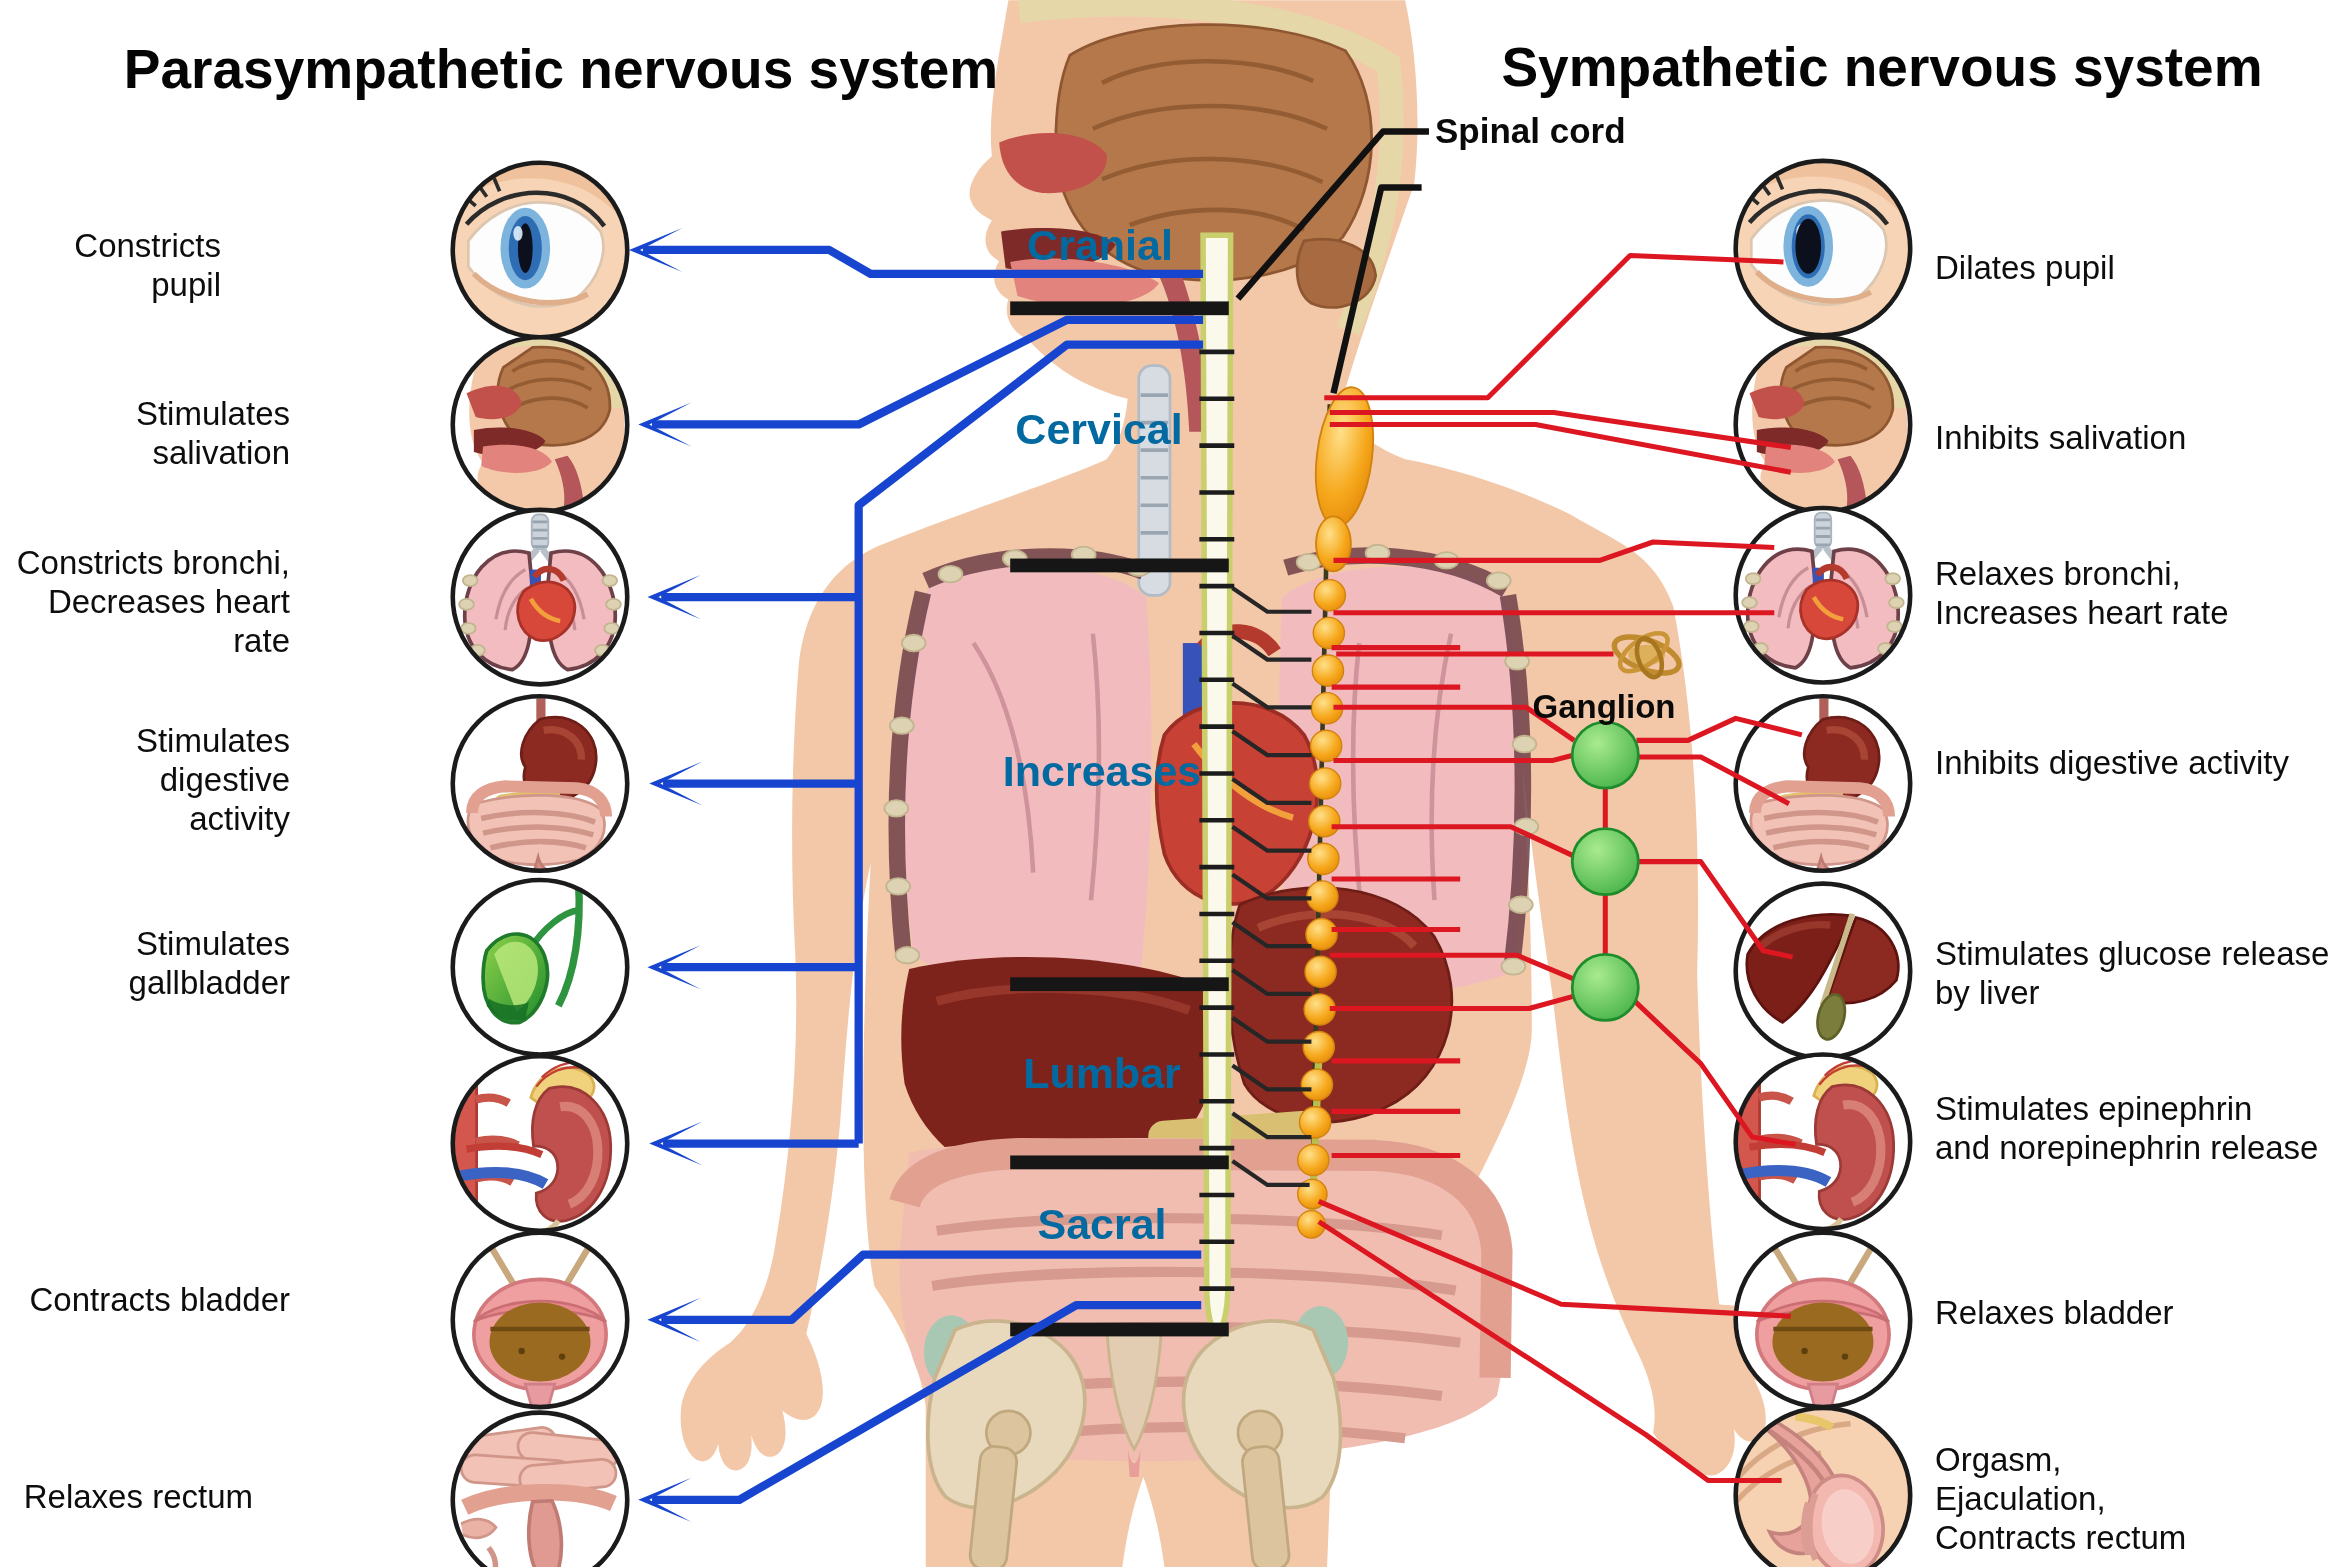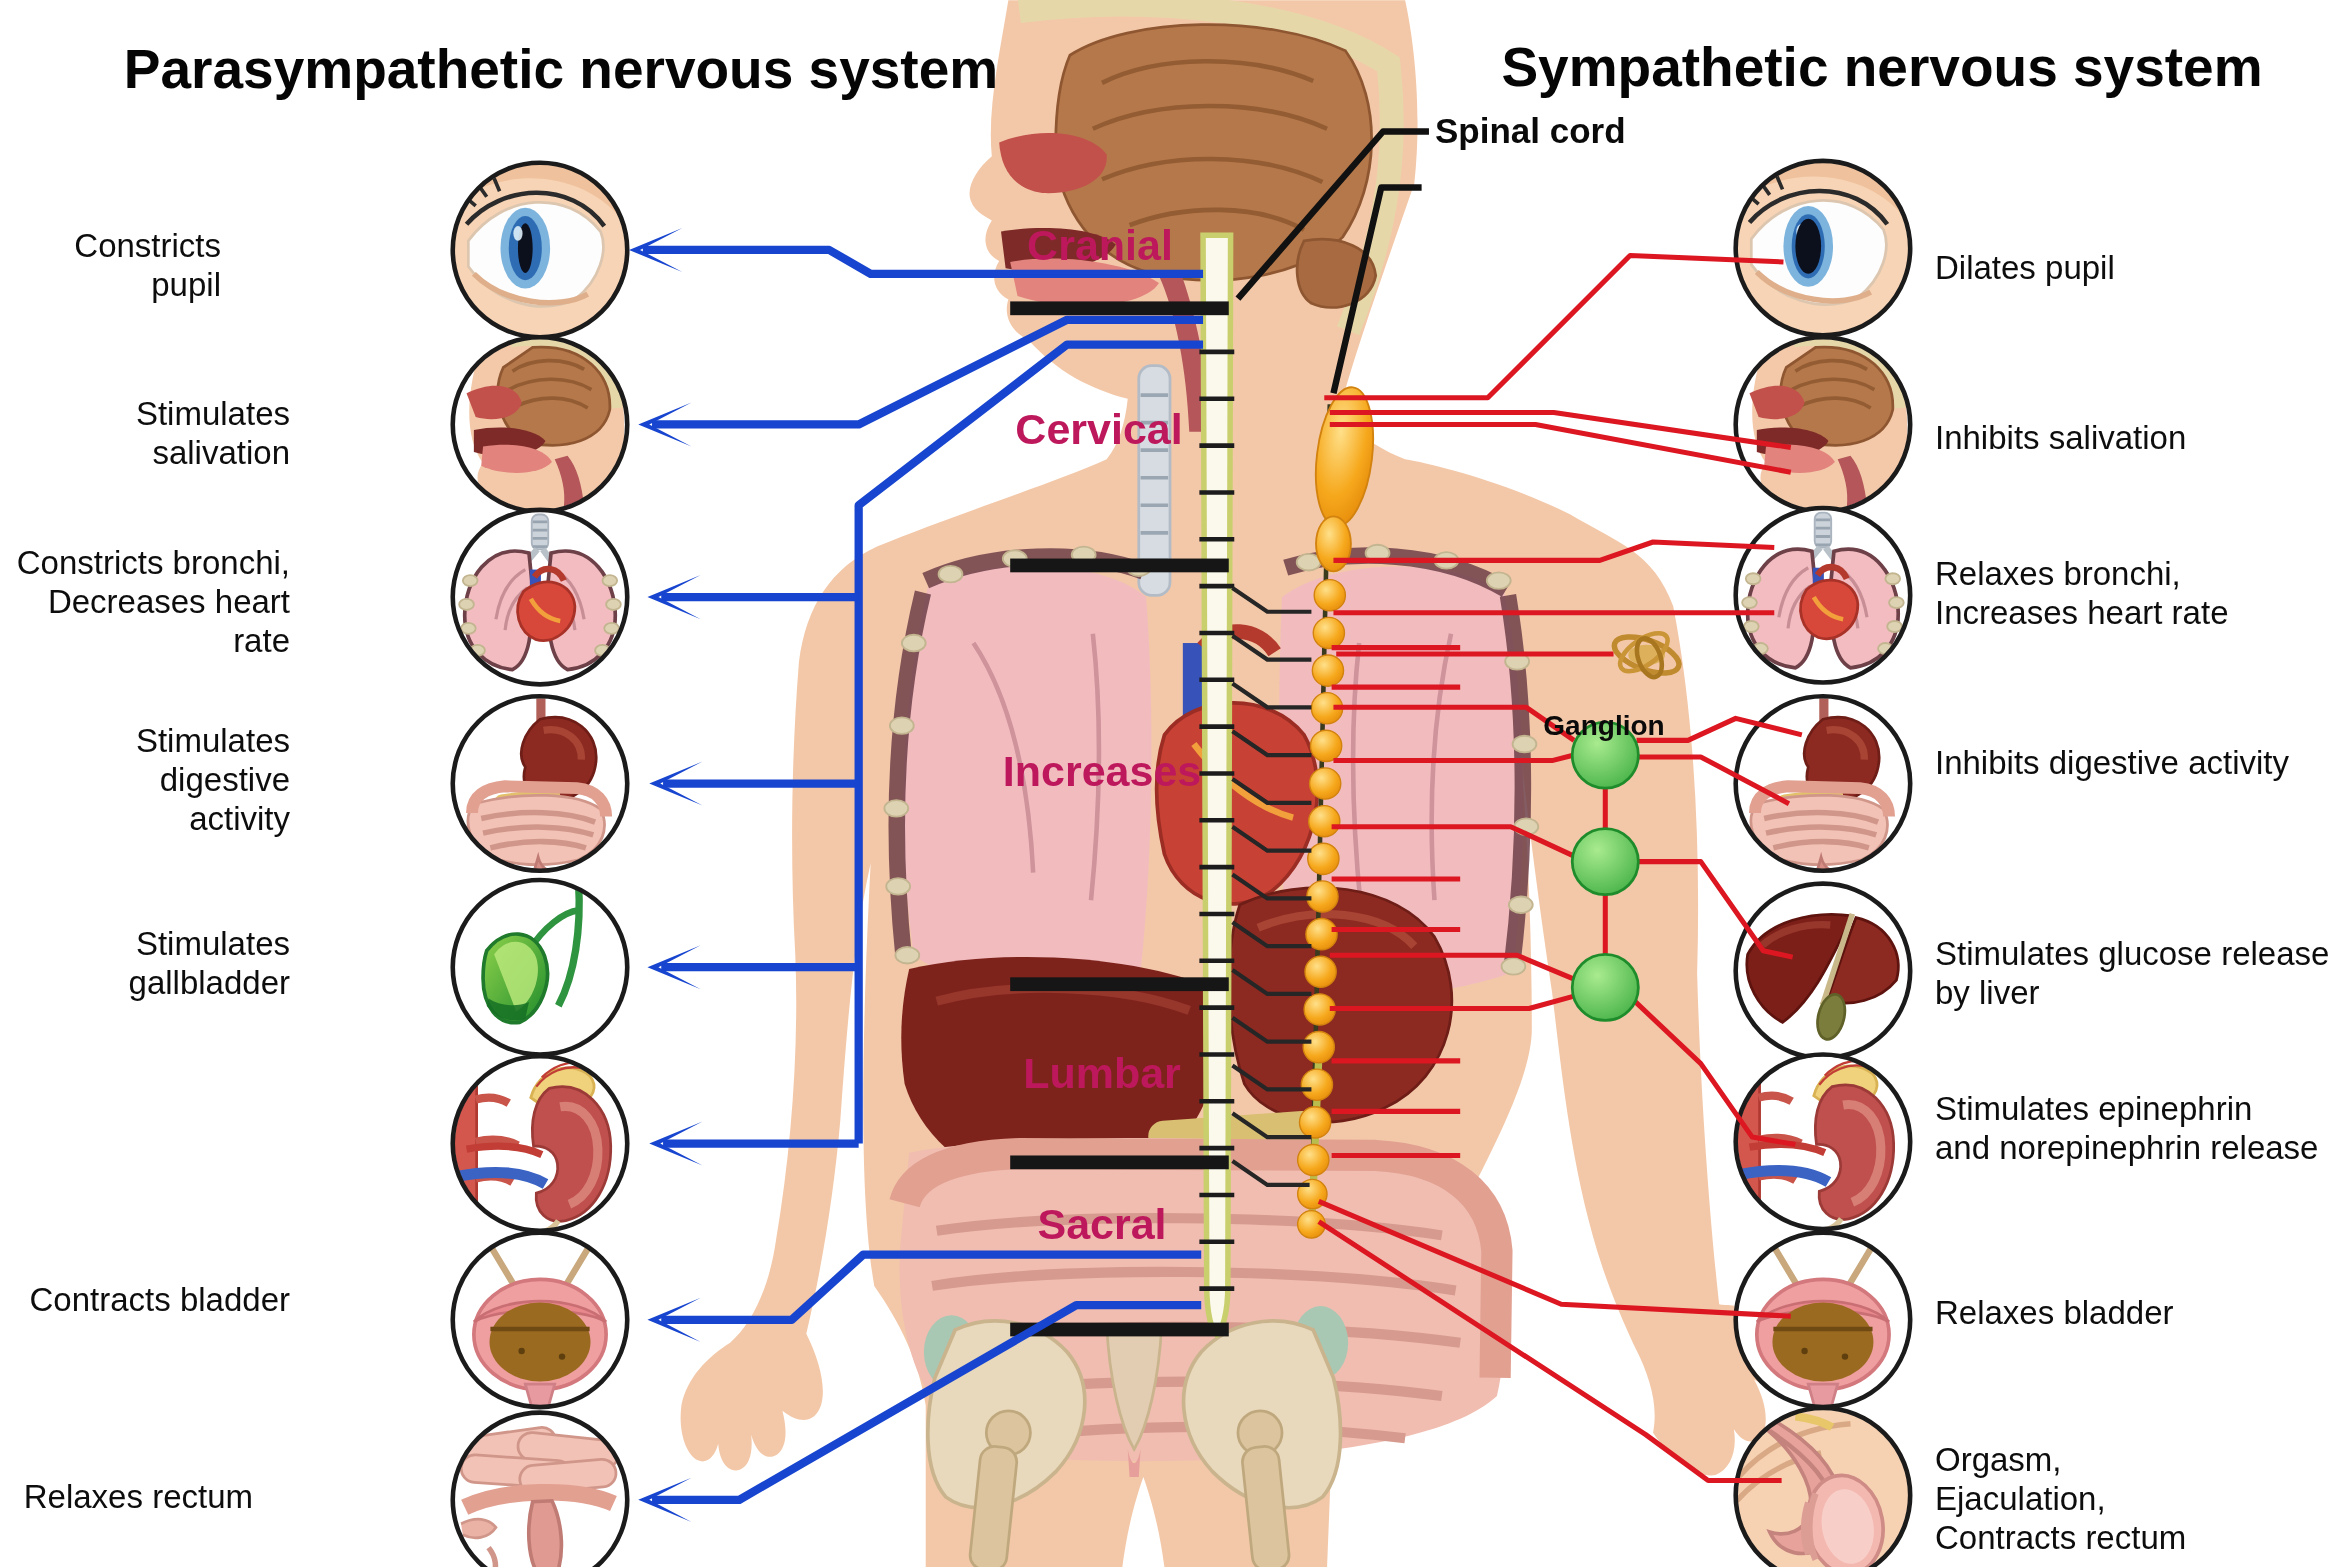--- a/index.html
+++ b/index.html
@@ -5,21 +5,21 @@
   html,body{margin:0;padding:0;background:#ffffff;}
   #stage{position:relative;width:2338px;height:1568px;background:#ffffff;overflow:hidden;
          font-family:"Liberation Sans",sans-serif;color:#0d0d0d;}
   #art{position:absolute;left:0;top:0;width:2351px;height:1568px;}
   .title{position:absolute;transform:translate(-50%,-50%);font-size:55px;font-weight:bold;
          white-space:nowrap;color:#050505;}
   .side-label{position:absolute;transform:translateY(-50%);font-size:33px;line-height:39px;
          white-space:pre-line;color:#0d0d0d;margin-top:12px;}
   .side-label.left{text-align:right;}
   .spine-label{position:absolute;transform:translate(-50%,-50%);font-size:43px;font-weight:bold;
-         white-space:nowrap;color:#be185d;}
+         white-space:nowrap;color:#0369a1;}
   .anno{position:absolute;font-weight:bold;font-size:35px;line-height:44px;white-space:pre-line;
          color:#0a0a0a;}
   .anno.center{transform:translate(-50%,-50%);}
   .anno.vcenter{transform:translateY(-50%);}
 </style>
 </head>
 <body>
 
 <div id="stage">
 
@@ -484,21 +484,21 @@
     <circle cx="1748" cy="822" r="36" fill="url(#gradGang)" stroke="#1f8c2c" stroke-width="3"></circle>
     <circle cx="1748" cy="938" r="36" fill="url(#gradGang)" stroke="#1f8c2c" stroke-width="3"></circle>
     <circle cx="1748" cy="1075" r="36" fill="url(#gradGang)" stroke="#1f8c2c" stroke-width="3"></circle>
   </g>
 </svg>
 
 <div class="title" style="left:561px;top:69px">Parasympathetic nervous system</div>
 <div class="title" style="left:1882px;top:67px">Sympathetic nervous system</div>
 
 <div class="anno vcenter" style="left:1435px;top:131px">Spinal cord</div>
-<div class="anno center" style="left:1604px;top:726px;font-size:28px">Ganglion</div>
+<div class="anno center" style="left:1604px;top:707px;font-size:33px">Ganglion</div>
 
 <div class="spine-label" style="left:1100px;top:245px">Cranial</div>
 <div class="spine-label" style="left:1099px;top:429px">Cervical</div>
 <div class="spine-label" style="left:1102px;top:771px">Increases</div>
 <div class="spine-label" style="left:1102px;top:1073px">Lumbar</div>
 <div class="spine-label" style="left:1102px;top:1224px">Sacral</div>
 
 <div class="side-label left" style="right:2117px;top:253px">Constricts pupil</div>
 <div class="side-label left" style="right:2048px;top:421px">Stimulates salivation</div>
 <div class="side-label left" style="right:2048px;top:589px">Constricts bronchi,

